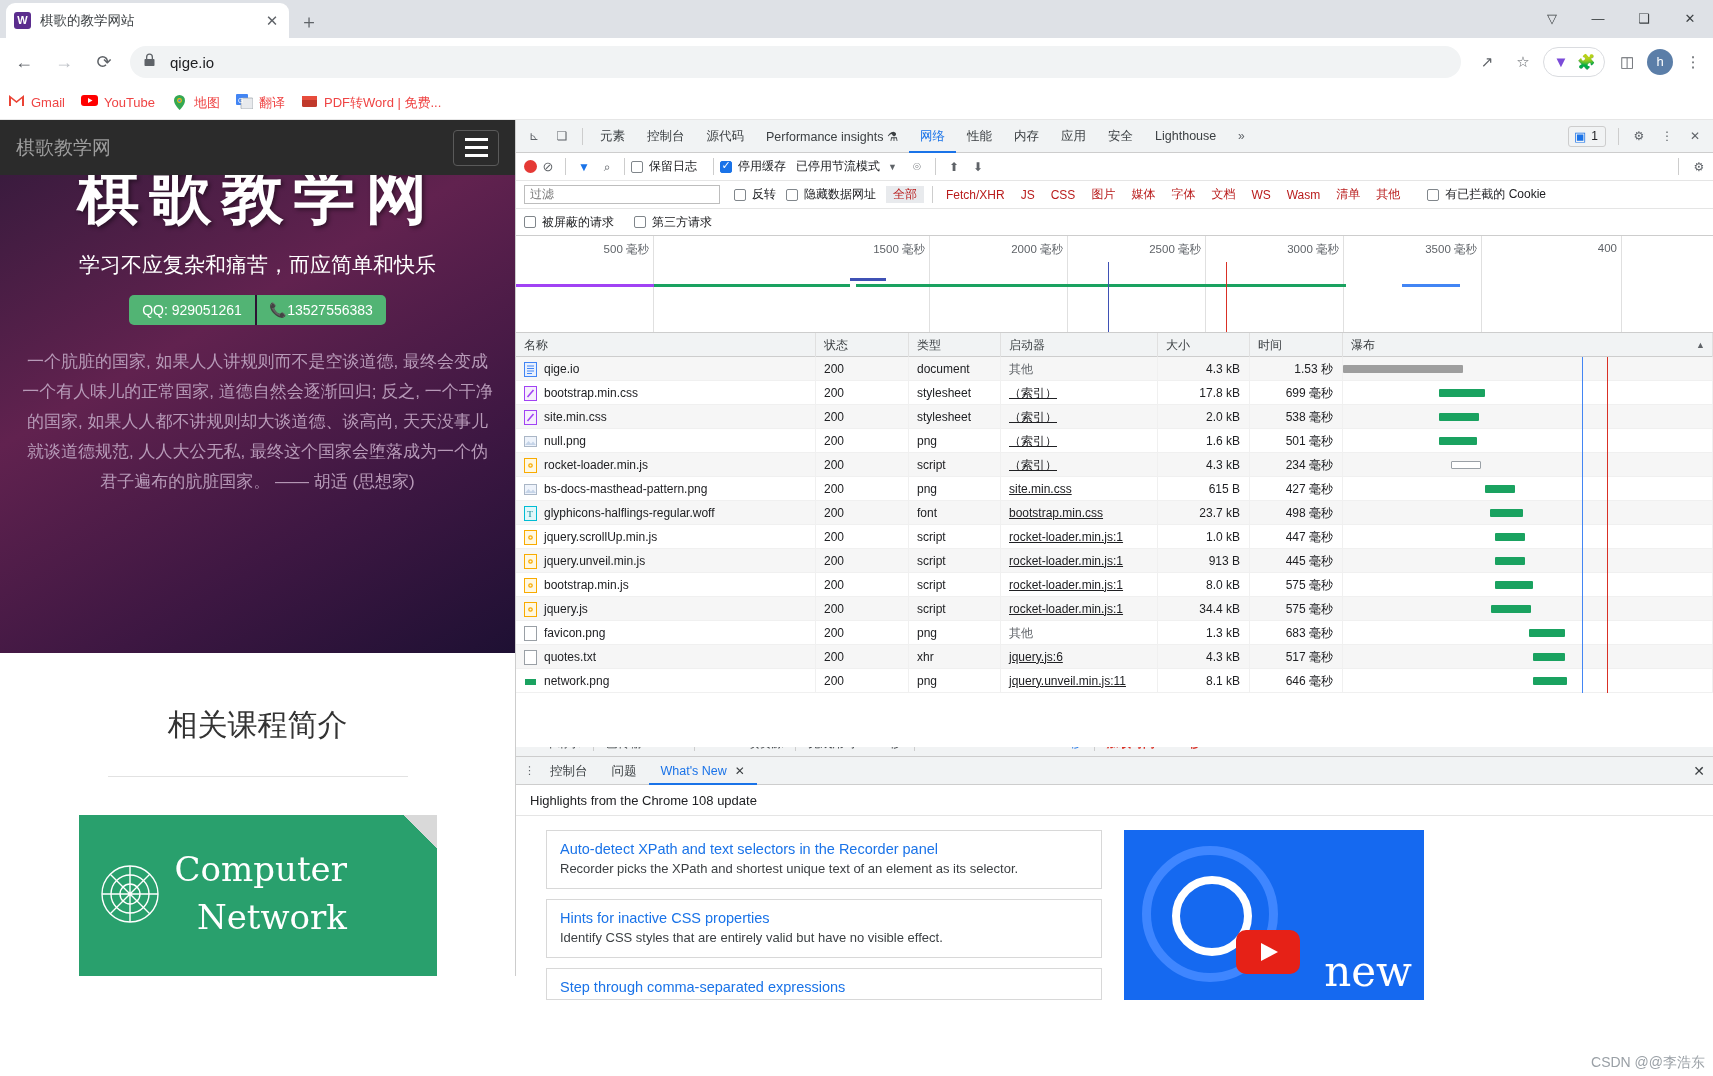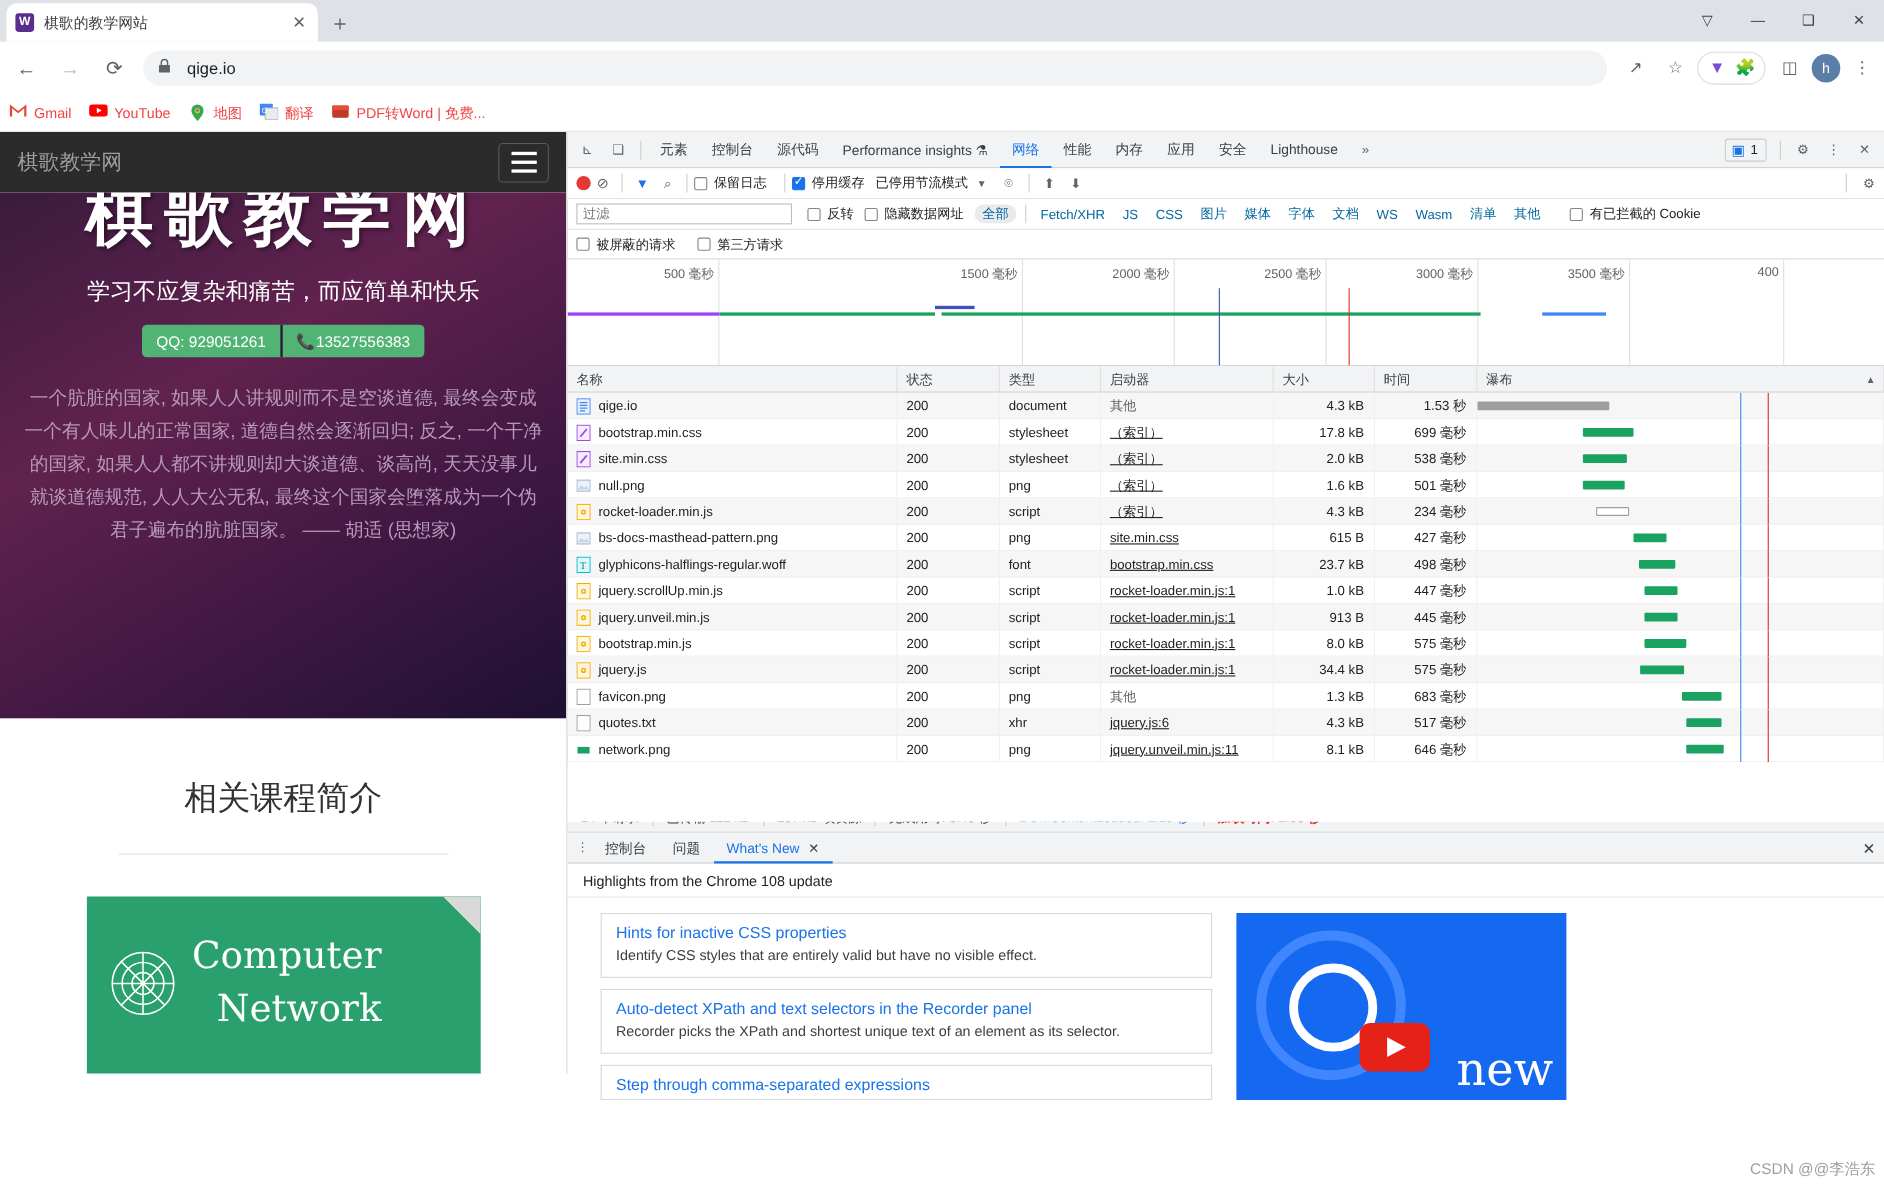--- a/index.html
+++ b/index.html
@@ -219,22 +219,22 @@
   .dt-filterbar {
     height: 28px; border-bottom: 1px solid #e5e5e5; display: flex;
     align-items: center; padding-left: 8px;
   }
   .filter-input {
     width: 196px; height: 19px; border: 1px solid #bdbdbd; background: #fff;
     font-size: 12px; color: #9aa0a6; padding: 0 5px; line-height: 19px;
     flex: none; margin-right: 14px;
   }
   .typechip {
-    padding: 0 7px; border-radius: 10px; margin-right: 2px; white-space: nowrap;
-    flex: none; color: #0369a1;
+    padding: 0 7px; border-radius: 0; margin-right: 2px; white-space: nowrap;
+    flex: none; color: #b91c1c;
   }
   .typechip.sel { background: #e8eaed; }
   .dt-filterbar2 {
     height: 27px; border-bottom: 1px solid #cdcdcd; display: flex;
     align-items: center; padding-left: 8px;
   }
 
   
   .overview {
     height: 97px; border-bottom: 1px solid #cdcdcd; position: relative;
@@ -935,26 +935,26 @@
         <div class="dtab sel">
           <span>What's New</span>
           <span class="x">✕</span>
         </div>
         <div class="drawer-close">✕</div>
       </div>
       <div class="wn-head">Highlights from the Chrome 108 update</div>
       <div class="wn-body">
         <div class="wn-list">
           <div class="wn-card">
+            <a>Auto-detect XPath and text selectors in the Recorder panel</a>
+            <p>Recorder picks the XPath and shortest unique text of an element as its selector.</p>
+          </div>
+          <div class="wn-card">
             <a>Hints for inactive CSS properties</a>
             <p>Identify CSS styles that are entirely valid but have no visible effect.</p>
-          </div>
-          <div class="wn-card">
-            <a>Auto-detect XPath and text selectors in the Recorder panel</a>
-            <p>Recorder picks the XPath and shortest unique text of an element as its selector.</p>
           </div>
           <div class="wn-card" style="padding-bottom:4px">
             <a>Step through comma-separated expressions</a>
           </div>
         </div>
         <div class="wn-video">
           <div class="ring"></div>
           <div class="ring2"></div>
           <div class="ytbtn"></div>
           <div class="newtxt">new</div>

